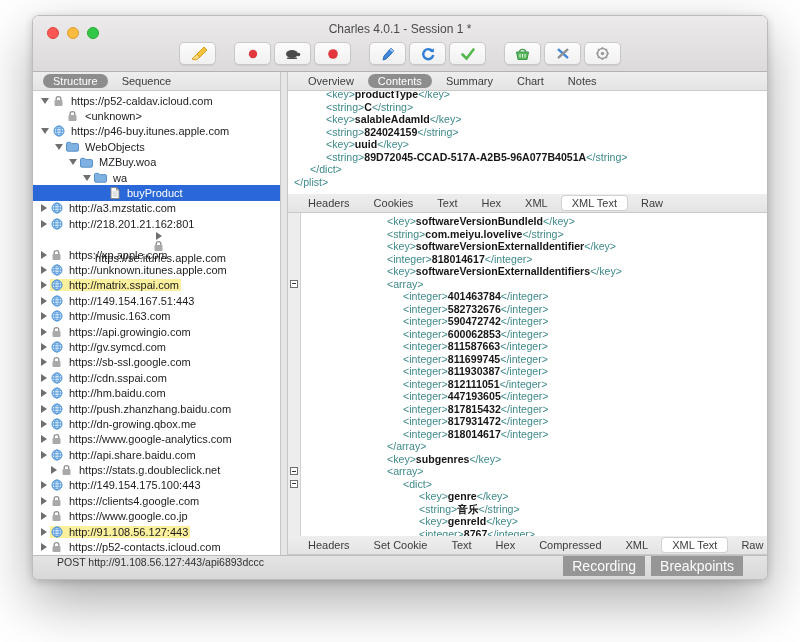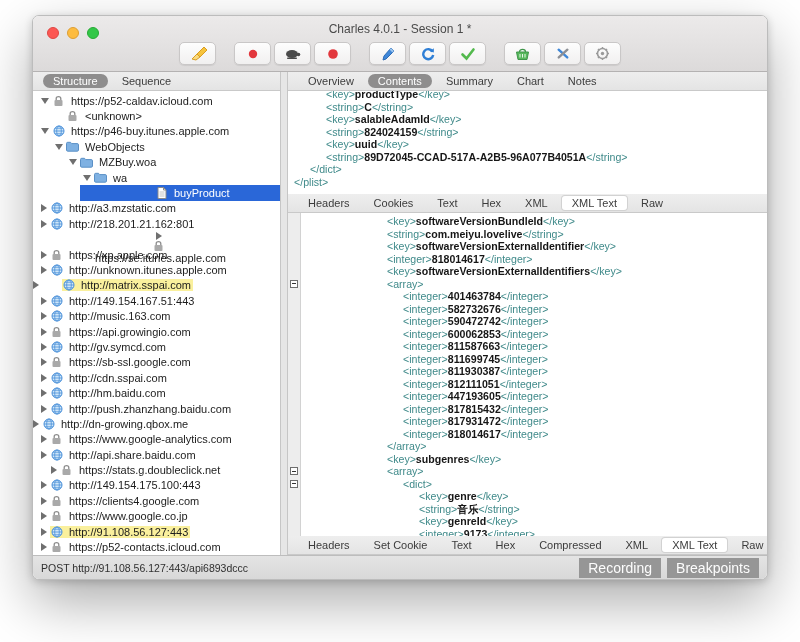--- a/index.html
+++ b/index.html
@@ -73,22 +73,22 @@
   .gutter { position:absolute; left:0; top:0; bottom:0; width:13px; background:#ededed; border-right:1px solid #d2d2d2; }
   .foldbox { position:absolute; left:2px; width:8px; height:8px; background:#fdfdfd; border:1px solid #6d6d6d; }
   .foldbox:before { content:""; position:absolute; left:1px; right:1px; top:2.5px; border-top:1px solid #333; }
   .xline { height:12.5px; line-height:12.5px; font-size:10.6px; white-space:nowrap; }
   .xtag { color:#3e8989; }
   .xval { color:#161616; font-weight:bold; }
 
   
   .statusbar {
     height:24px; flex:0 0 24px; background:linear-gradient(#e4e4e4,#d8d8d8);
-    border-top:1px solid #bdbdbd; display:flex; align-items:center;
-    padding:0 8px; font-size:10.5px; color:#303030;
+    border-top:1px solid #bdbdbd; display:flex; align-items:flex-start;
+    padding:0 24px; font-size:10.5px; color:#303030;
   }
   .status-text { flex:1 1 auto; }
   .badges { display:flex; gap:6px; }
   .badge { background:#969696; color:#fdfdfd; font-size:14px; padding:2px 9px; border-radius:0; }
 </style>
 </head>
 <body>
 
 <div class="window">
 
@@ -252,21 +252,21 @@
           </div>
           <div class="trow" style="padding-left: 50px;">
             <span class="tri open"></span>
             <span class="ticon">
               <svg width="13" height="11" viewBox="0 0 13 11">
                 <path d="M.5 2.5 C.5 1.8 1 1.3 1.7 1.3 H4.5 L5.8 2.6 H11.3 C12 2.6 12.5 3.1 12.5 3.8 V9 C12.5 9.7 12 10.2 11.3 10.2 H1.7 C1 10.2 .5 9.7 .5 9 Z" fill="#7fb1e2" stroke="#5b90c6"></path>
               </svg>
             </span>
             <span class="tlabel">wa</span>
           </div>
-          <div class="trow selected" style="padding-left: 64px; margin-left: 47px;">
+          <div class="trow selected" style="padding-left: 64px;">
             <span class="tri none"></span>
             <span class="ticon">
               <svg width="10" height="12" viewBox="0 0 10 12">
                 <path d="M1 .5 H6.5 L9 3 V11.5 H1 Z" fill="#fff" stroke="#8a8a8a"></path>
                 <path d="M6.5 .5 V3 H9" fill="none" stroke="#8a8a8a"></path>
                 <path d="M2.5 5 H7.5 M2.5 7 H7.5 M2.5 9 H7.5" stroke="#b5b5b5" stroke-width=".8"></path>
               </svg>
             </span>
             <span class="tlabel">buyProduct</span>
           </div>
@@ -316,21 +316,21 @@
             <span class="tri closed"></span>
             <span class="ticon">
               <svg width="12" height="12" viewBox="0 0 12 12">
                 <circle cx="6" cy="6" r="5" fill="#cfe6f8" stroke="#4a90d9"></circle>
                 <ellipse cx="6" cy="6" rx="2.3" ry="5" fill="none" stroke="#4a90d9" stroke-width=".8"></ellipse>
                 <path d="M1 6 H11 M2 3.2 H10 M2 8.8 H10" stroke="#4a90d9" stroke-width=".8"></path>
               </svg>
             </span>
             <span class="tlabel">http://unknown.itunes.apple.com</span>
           </div>
-          <div class="trow" style=" gap: 20px;">
+          <div class="trow" style="padding-left: 8px;">
             <span class="tri closed"></span>
             <span class="hl-wrap">
               <span class="ticon">
                 <svg width="12" height="12" viewBox="0 0 12 12">
                   <circle cx="6" cy="6" r="5" fill="#cfe6f8" stroke="#4a90d9"></circle>
                   <ellipse cx="6" cy="6" rx="2.3" ry="5" fill="none" stroke="#4a90d9" stroke-width=".8"></ellipse>
                   <path d="M1 6 H11 M2 3.2 H10 M2 8.8 H10" stroke="#4a90d9" stroke-width=".8"></path>
                 </svg>
               </span>
               <span class="tlabel">http://matrix.sspai.com</span>
@@ -415,21 +415,21 @@
             <span class="tri closed"></span>
             <span class="ticon">
               <svg width="12" height="12" viewBox="0 0 12 12">
                 <circle cx="6" cy="6" r="5" fill="#cfe6f8" stroke="#4a90d9"></circle>
                 <ellipse cx="6" cy="6" rx="2.3" ry="5" fill="none" stroke="#4a90d9" stroke-width=".8"></ellipse>
                 <path d="M1 6 H11 M2 3.2 H10 M2 8.8 H10" stroke="#4a90d9" stroke-width=".8"></path>
               </svg>
             </span>
             <span class="tlabel">http://push.zhanzhang.baidu.com</span>
           </div>
-          <div class="trow" style="padding-left: 0;">
+          <div class="trow" style="padding-left: 8px;">
             <span class="tri closed"></span>
             <span class="ticon">
               <svg width="12" height="12" viewBox="0 0 12 12">
                 <circle cx="6" cy="6" r="5" fill="#cfe6f8" stroke="#4a90d9"></circle>
                 <ellipse cx="6" cy="6" rx="2.3" ry="5" fill="none" stroke="#4a90d9" stroke-width=".8"></ellipse>
                 <path d="M1 6 H11 M2 3.2 H10 M2 8.8 H10" stroke="#4a90d9" stroke-width=".8"></path>
               </svg>
             </span>
             <span class="tlabel">http://dn-growing.qbox.me</span>
           </div>
@@ -580,21 +580,21 @@
             <div class="xline" style="padding-left: 96px;"><span class="xtag">&lt;integer&gt;</span><span class="xval">817815432</span><span class="xtag">&lt;/integer&gt;</span></div>
             <div class="xline" style="padding-left: 96px;"><span class="xtag">&lt;integer&gt;</span><span class="xval">817931472</span><span class="xtag">&lt;/integer&gt;</span></div>
             <div class="xline" style="padding-left: 96px;"><span class="xtag">&lt;integer&gt;</span><span class="xval">818014617</span><span class="xtag">&lt;/integer&gt;</span></div>
             <div class="xline" style="padding-left: 80px;"><span class="xtag">&lt;/array&gt;</span></div>
             <div class="xline" style="padding-left: 80px;"><span class="xtag">&lt;key&gt;</span><span class="xval">subgenres</span><span class="xtag">&lt;/key&gt;</span></div>
             <div class="xline" style="padding-left: 80px;"><span class="xtag">&lt;array&gt;</span></div>
             <div class="xline" style="padding-left: 96px;"><span class="xtag">&lt;dict&gt;</span></div>
             <div class="xline" style="padding-left: 112px;"><span class="xtag">&lt;key&gt;</span><span class="xval">genre</span><span class="xtag">&lt;/key&gt;</span></div>
             <div class="xline" style="padding-left: 112px;"><span class="xtag">&lt;string&gt;</span><span class="xval">音乐</span><span class="xtag">&lt;/string&gt;</span></div>
             <div class="xline" style="padding-left: 112px;"><span class="xtag">&lt;key&gt;</span><span class="xval">genreId</span><span class="xtag">&lt;/key&gt;</span></div>
-            <div class="xline" style="padding-left: 112px;"><span class="xtag">&lt;integer&gt;</span><span class="xval">9173</span><span class="xtag">&lt;/integer&gt;</span></div>
+            <div class="xline" style="padding-left: 112px;"><span class="xtag">&lt;integer&gt;</span><span class="xval">8767</span><span class="xtag">&lt;/integer&gt;</span></div>
           </div>
       </div>
 
       <div class="tabbar" id="response-tabs">
           <span class="tab">Headers</span>
           <span class="tab">Set Cookie</span>
           <span class="tab">Text</span>
           <span class="tab">Hex</span>
           <span class="tab">Compressed</span>
           <span class="tab">XML</span>

